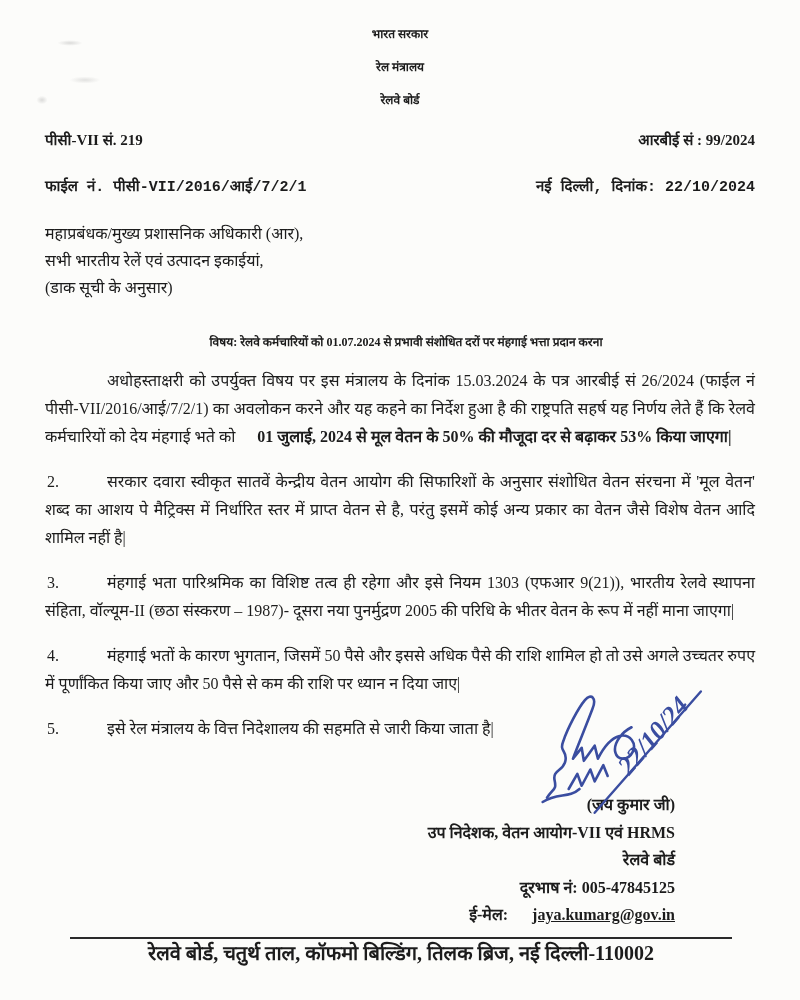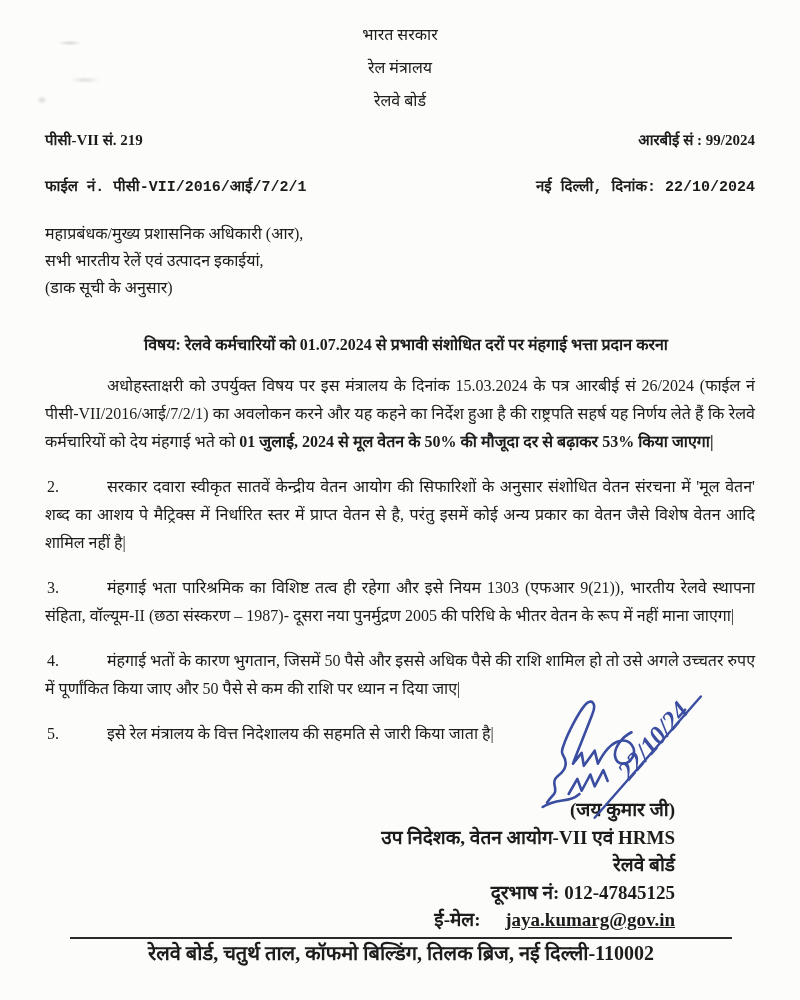--- a/index.html
+++ b/index.html
@@ -16,47 +16,47 @@
   
   .scan-noise {
     position: absolute; left: 30px; top: 25px; width: 90px; height: 85px;
     background:
       radial-gradient(ellipse 18px 4px at 40px 18px, rgba(120,120,120,.25), transparent 70%),
       radial-gradient(ellipse 22px 5px at 55px 55px, rgba(130,130,130,.22), transparent 70%),
       radial-gradient(ellipse 8px 6px  at 12px 75px, rgba(120,120,120,.25), transparent 70%);
     pointer-events: none;
   }
 
-  .letterhead { text-align: center; font-weight: normal; font-size: 16px; line-height: 33px; }
+  .letterhead { text-align: center; font-weight: bold; font-size: 12px; line-height: 33px; }
 
   .ref-row { display: flex; justify-content: space-between; font-weight: bold; font-size: 15px; }
   .ref-row.first { margin-top: 12px; }
   .ref-row.second { margin-top: 26px; font-family: Liberation Mono, monospace; }
 
   .addressee { margin-top: 24px; font-size: 16px; line-height: 27px; }
 
-  .subject { margin-top: 32px; text-align: center; font-weight: bold; font-size: 16px; padding-left: 12px; }
+  .subject { margin-top: 32px; text-align: center; font-weight: bold; font-size: 12px; padding-left: 12px; }
 
   .para {
     position: relative;
     margin-top: 17px;
     font-size: 16px;
     line-height: 28px;
     text-align: justify;
   }
   .para.indented { text-indent: 62px; }
   .pnum { position: absolute; left: 2px; top: 0; text-indent: 0; }
-  .bold-seg { font-weight: bold; }
+  .bold-seg { font-weight: bold; margin-left: 18px; }
 
   .signoff { position: relative; margin-top: 17px; min-height: 70px; }
   .para.last { width: 66%; margin-top: 0; }
 
   .sig-area { position: absolute; right: 20px; top: -30px; width: 220px; height: 130px; }
 
-  .sign-block { margin-top: 48px; text-align: right; font-weight: bold; font-size: 19px; line-height: 27.5px; padding-right: 80px; }
+  .sign-block { margin-top: 48px; text-align: right; font-weight: bold; font-size: 16px; line-height: 27.5px; padding-right: 80px; }
   .email-link { text-decoration: underline; margin-left: 20px; }
 
   .footer { position: absolute; left: 70px; right: 68px; bottom: 34px; text-align: center; }
   .footer-rule { border-top: 2px solid #2a2a2a; }
   .footer-text { margin-top: 0; font-weight: bold; font-size: 20px; }
 </style>
 </head>
 <body>
 
 <div class="page">
@@ -106,21 +106,21 @@
           <path d="M52,118 L150,6" stroke-width="2.2"></path>
         </g>
         <text transform="translate(84,84) rotate(-49)" font-size="24" font-style="italic" font-weight="bold" fill="#3a4da0">22/10/24</text>
       </svg>
     </div>
 
     <div class="sign-block">
       <div>(जय कुमार जी)</div>
       <div>उप निदेशक, वेतन आयोग-VII एवं HRMS</div>
       <div>रेलवे बोर्ड</div>
-      <div>दूरभाष नं: 012-47845125</div>
+      <div>दूरभाष नं: 005-47845125</div>
       <div><span>ई-मेल: </span><span class="email-link">jaya.kumarg@gov.in</span></div>
     </div>
   </div>
 
   <div class="footer">
     <div class="footer-rule"></div>
     <div class="footer-text">रेलवे बोर्ड, चतुर्थ ताल, कॉफमो बिल्डिंग, तिलक ब्रिज, नई दिल्ली-110002</div>
   </div>
 </div>
 

